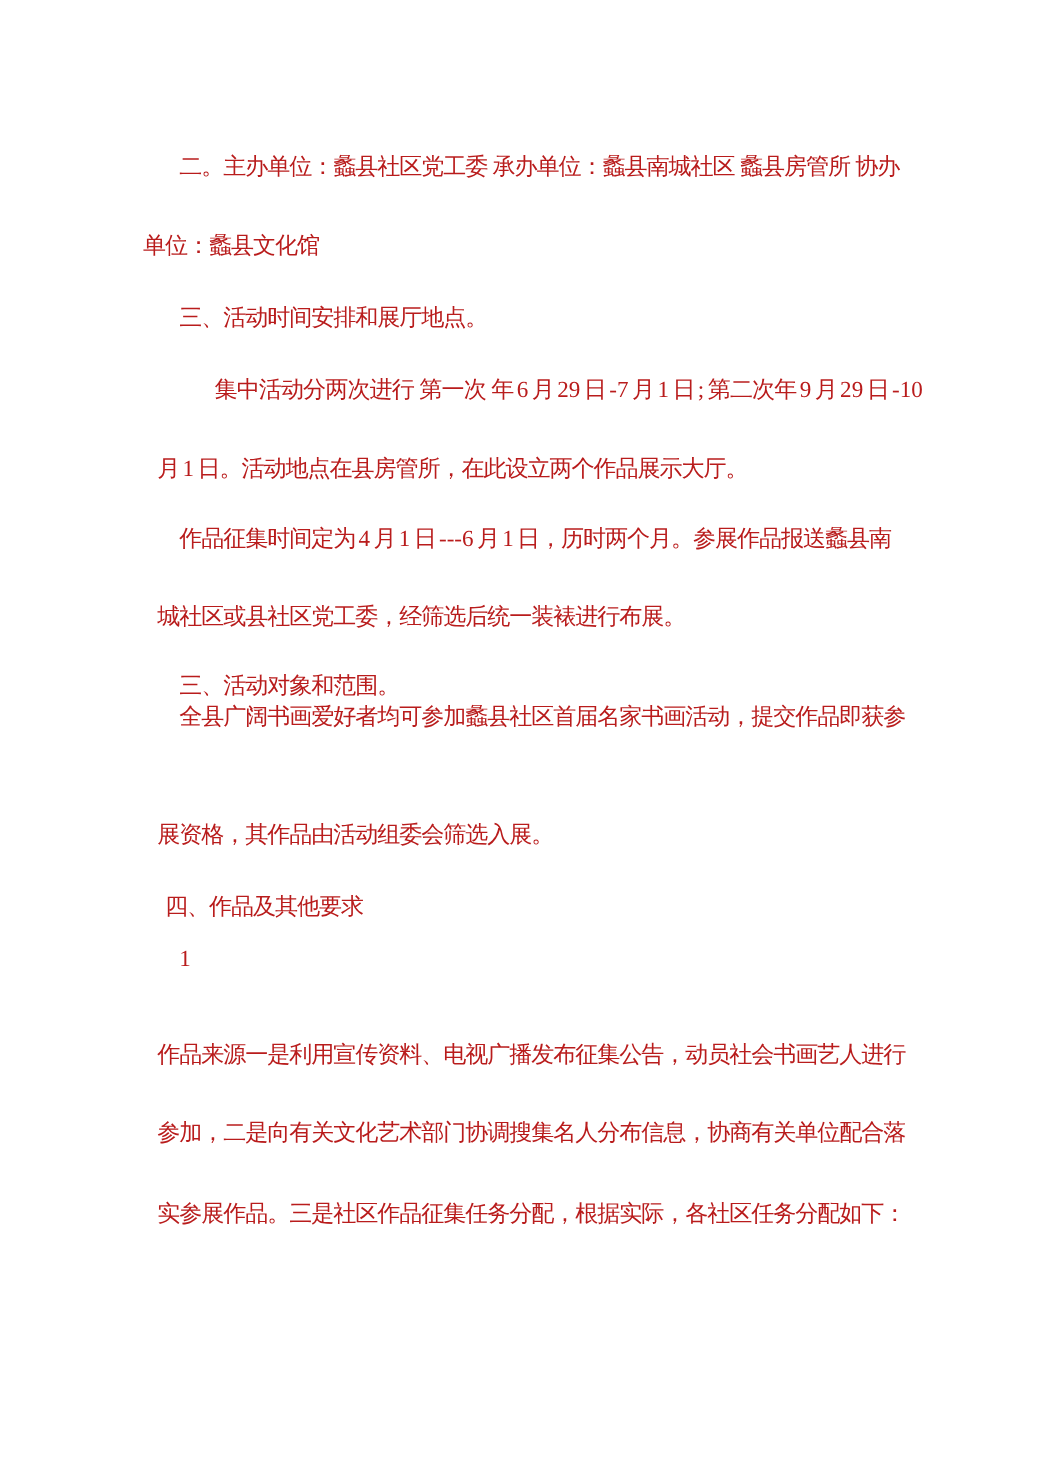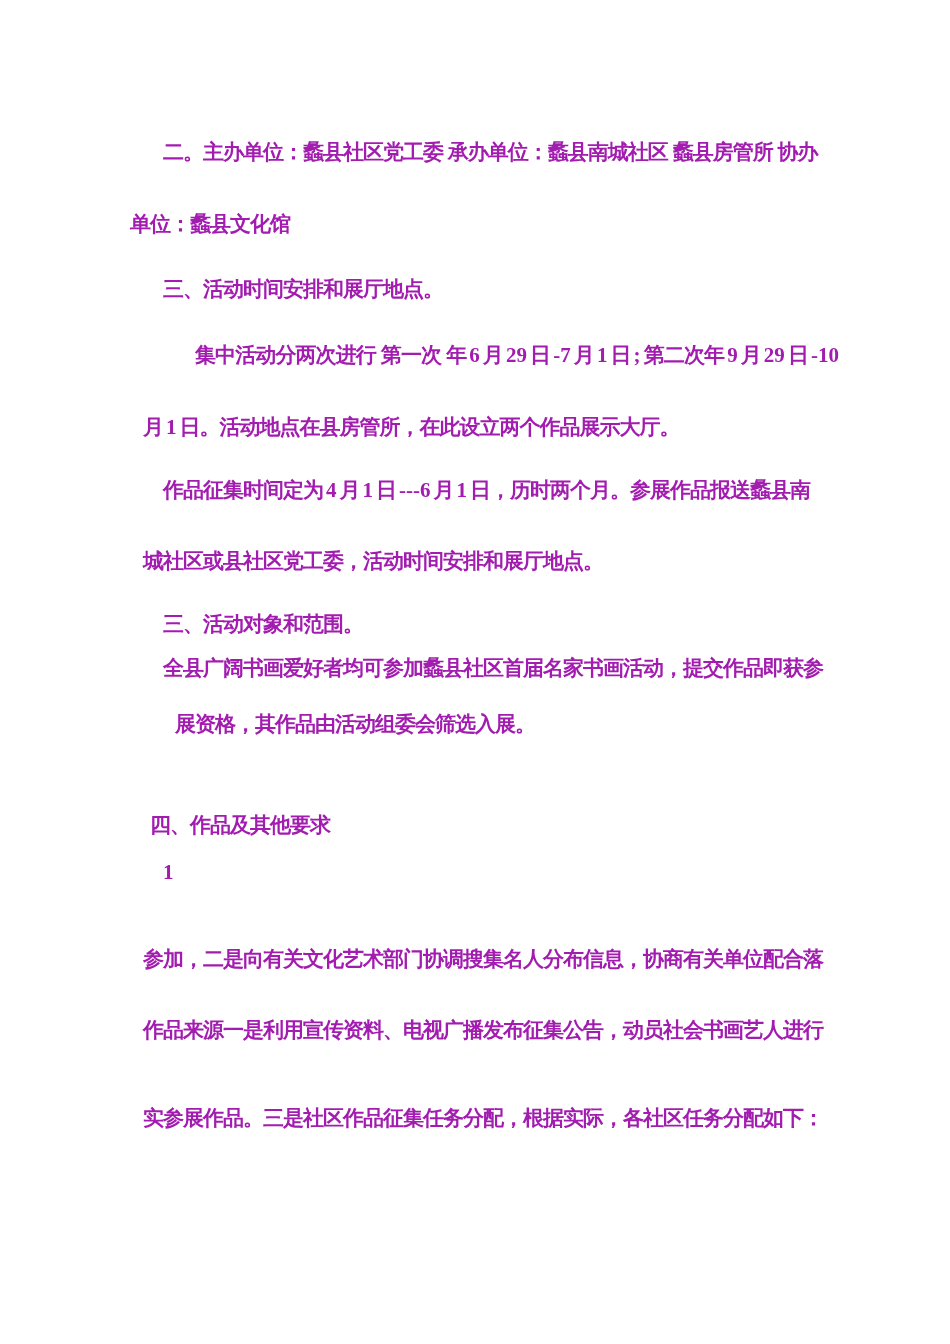--- a/index.html
+++ b/index.html
@@ -10,23 +10,22 @@
     margin: 0 auto;
     background: #ffffff;
     overflow: hidden;
     font-family: "Liberation Sans", "DejaVu Sans", sans-serif;
   }
   .line {
     position: absolute;
     font-size: 21px;
     line-height: 23px;
     letter-spacing: -1px;
-    color: #a21caf;
+    color: #b91c1c;
     white-space: nowrap;
-    font-weight: bold;
   }
   .latin {
     font-family: "Liberation Serif", "DejaVu Serif", serif;
     letter-spacing: 0;
     margin: 0 3px;
   }
   
   .line:nth-child(1), .line:nth-child(4), .line:nth-child(6), .line:nth-child(9) {
     width: 647px;
     text-align: justify;
@@ -39,41 +38,41 @@
   }
   
   .line:nth-child(1)  { top: 140px;  left: 163px; }
   .line:nth-child(2)  { top: 212px;  left: 130px; }
   .line:nth-child(3)  { top: 277px;  left: 163px; }
   .line:nth-child(4)  { top: 343px;  left: 163px; margin-left: 32px; }
   .line:nth-child(5)  { top: 415px;  left: 143px; }
   .line:nth-child(6)  { top: 478px;  left: 163px; }
   .line:nth-child(7)  { top: 549px;  left: 143px; }
   .line:nth-child(8)  { top: 612px;  left: 163px; }
-  .line:nth-child(9)  { top: 656px;  left: 163px; }
-  .line:nth-child(10) { top: 712px;  left: 143px; margin-left: 32px; }
+  .line:nth-child(9)  { top: 640px;  left: 163px; }
+  .line:nth-child(10) { top: 747px;  left: 143px; }
   .line:nth-child(11) { top: 813px;  left: 150px; }
   .line:nth-child(12) { top: 860px;  left: 160px; }
   .line:nth-child(13) { top: 947px;  left: 143px; }
   .line:nth-child(14) { top: 1018px; left: 143px; }
-  .line:nth-child(15) { top: 1092px; left: 143px; margin-top: 14px; }
+  .line:nth-child(15) { top: 1092px; left: 143px; }
   .line:nth-child(16) { top: 1164px; left: 143px; }
 </style>
 </head>
 <body>
 
 <div class="page">
   <div class="line">二。主办单位：蠡县社区党工委 承办单位：蠡县南城社区 蠡县房管所 协办</div>
   <div class="line">单位：蠡县文化馆</div>
   <div class="line">三、活动时间安排和展厅地点。</div>
   <div class="line">集中活动分两次进行 第一次 年<span class="latin">6</span>月<span class="latin">29</span>日<span class="latin">-7</span>月<span class="latin">1</span>日<span class="latin">;</span>第二次年<span class="latin">9</span>月<span class="latin">29</span>日<span class="latin">-10</span></div>
   <div class="line">月<span class="latin">1</span>日。活动地点在县房管所，在此设立两个作品展示大厅。</div>
   <div class="line">作品征集时间定为<span class="latin">4</span>月<span class="latin">1</span>日<span class="latin">---6</span>月<span class="latin">1</span>日，历时两个月。参展作品报送蠡县南</div>
-  <div class="line">城社区或县社区党工委，活动时间安排和展厅地点。</div>
+  <div class="line">城社区或县社区党工委，经筛选后统一装裱进行布展。</div>
   <div class="line">三、活动对象和范围。</div>
   <div class="line">全县广阔书画爱好者均可参加蠡县社区首届名家书画活动，提交作品即获参</div>
   <div class="line">展资格，其作品由活动组委会筛选入展。</div>
   <div class="line">四、作品及其他要求</div>
   <div class="line"><span class="latin">1</span></div>
+  <div class="line">作品来源一是利用宣传资料、电视广播发布征集公告，动员社会书画艺人进行</div>
   <div class="line">参加，二是向有关文化艺术部门协调搜集名人分布信息，协商有关单位配合落</div>
-  <div class="line">作品来源一是利用宣传资料、电视广播发布征集公告，动员社会书画艺人进行</div>
   <div class="line">实参展作品。三是社区作品征集任务分配，根据实际，各社区任务分配如下：</div>
 </div>
 
 </body></html>

